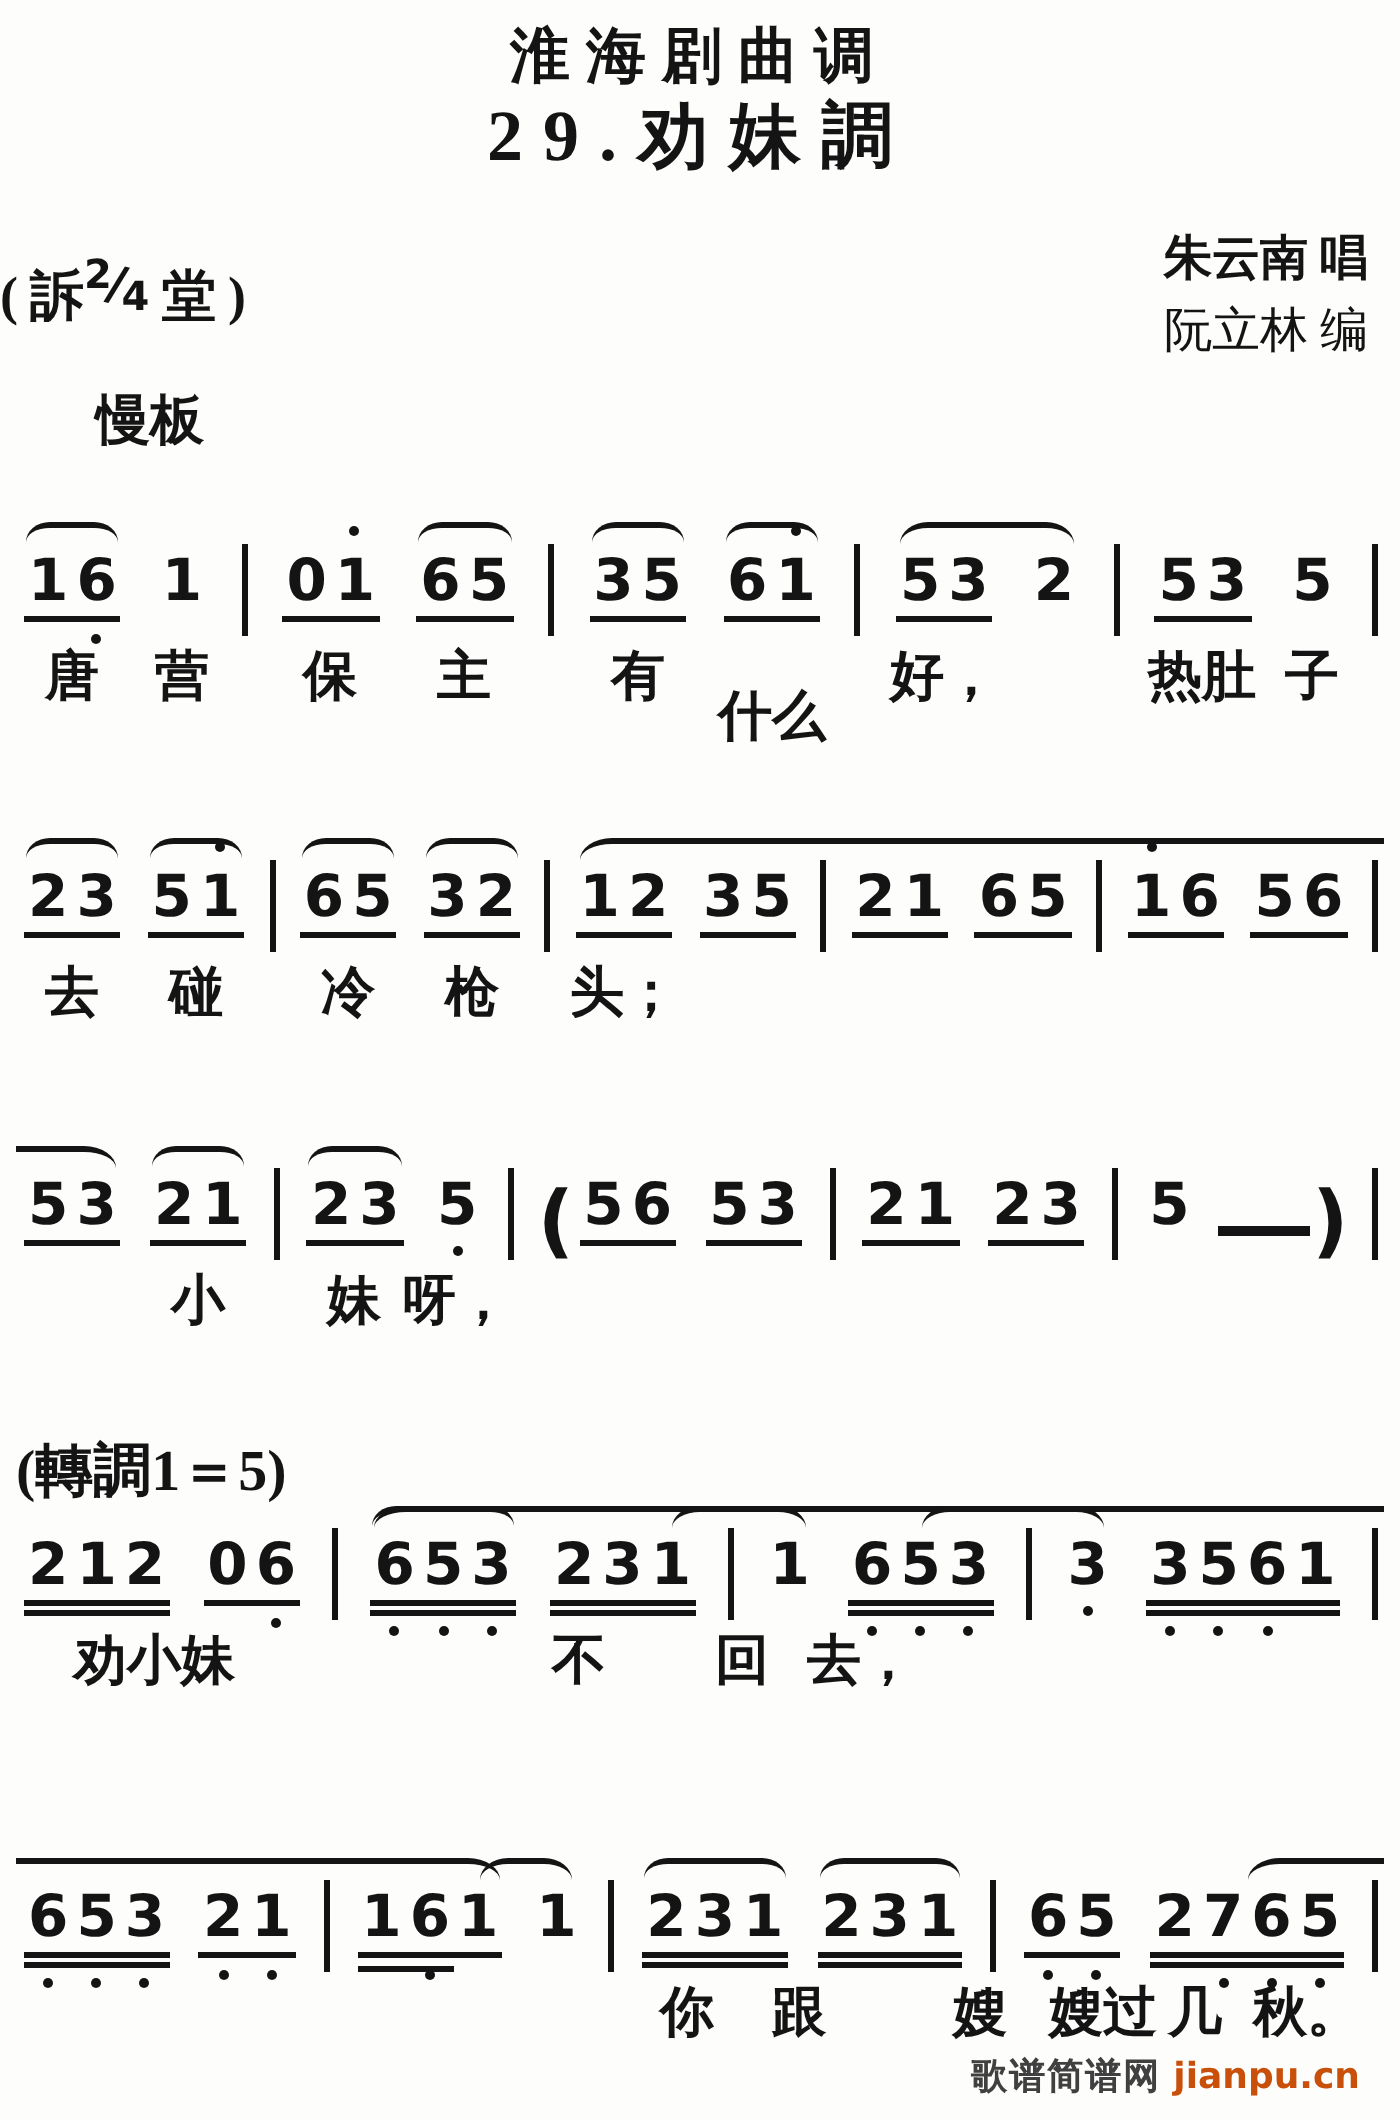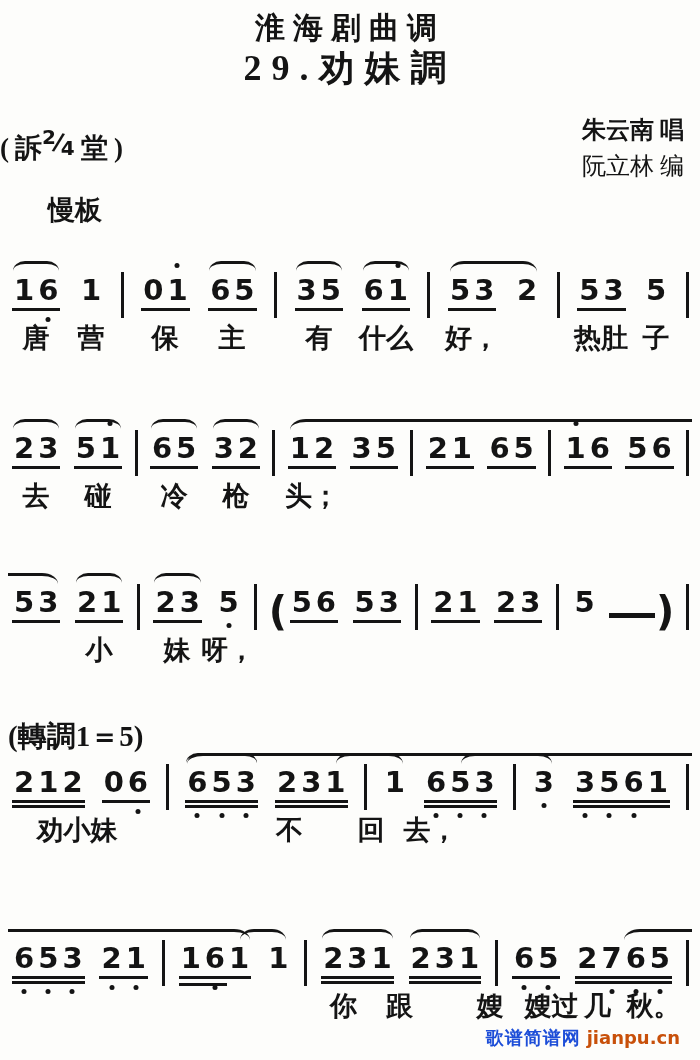--- a/index.html
+++ b/index.html
@@ -146,21 +146,21 @@
               <span class="dg">5</span>
             </div>
           </div>
           <div class="bar"></div>
           <i class="oarc tie" style="left: 442px; width: 87px; top: 3px;"></i>
           <span class="lyr" style="left: 28px;">唐</span>
           <span class="lyr" style="left: 83px;">营</span>
           <span class="lyr" style="left: 157px;">保</span>
           <span class="lyr" style="left: 224px;">主</span>
           <span class="lyr" style="left: 311px;">有</span>
-          <span class="lyr" style="left: 378px;">什么</span>
+          <span class="lyr" style="left: 378px; margin-top: 20px;">什么</span>
           <span class="lyr" style="left: 464px;">好，</span>
           <span class="lyr" style="left: 593px;">热肚</span>
           <span class="lyr" style="left: 648px;">子</span>
         </div>
       </div>
       <div class="mline">
         <div class="trow">
           <div class="grp u1">
             <div class="nrow">
               <span class="dg">2</span>
@@ -446,15 +446,15 @@
           <span class="lyr" style="left: 391.5px;">跟</span>
           <span class="lyr" style="left: 482px;">嫂</span>
           <span class="lyr" style="left: 543.5px;">嫂过</span>
           <span class="lyr" style="left: 589.5px;">几</span>
           <span class="lyr" style="left: 645.5px;">秋。</span>
         </div>
       </div>
     </div>
 
   <div id="wm">
-    <span class="site" style="color: #1d4ed8;">歌谱简谱网</span><span class="url" style="color: rgb(200, 80, 10);">jianpu.cn</span>
+    <span class="site" style="color: #404040;">歌谱简谱网</span><span class="url" style="color: rgb(200, 80, 10);">jianpu.cn</span>
   </div>
 </div>
 
 </body></html>

